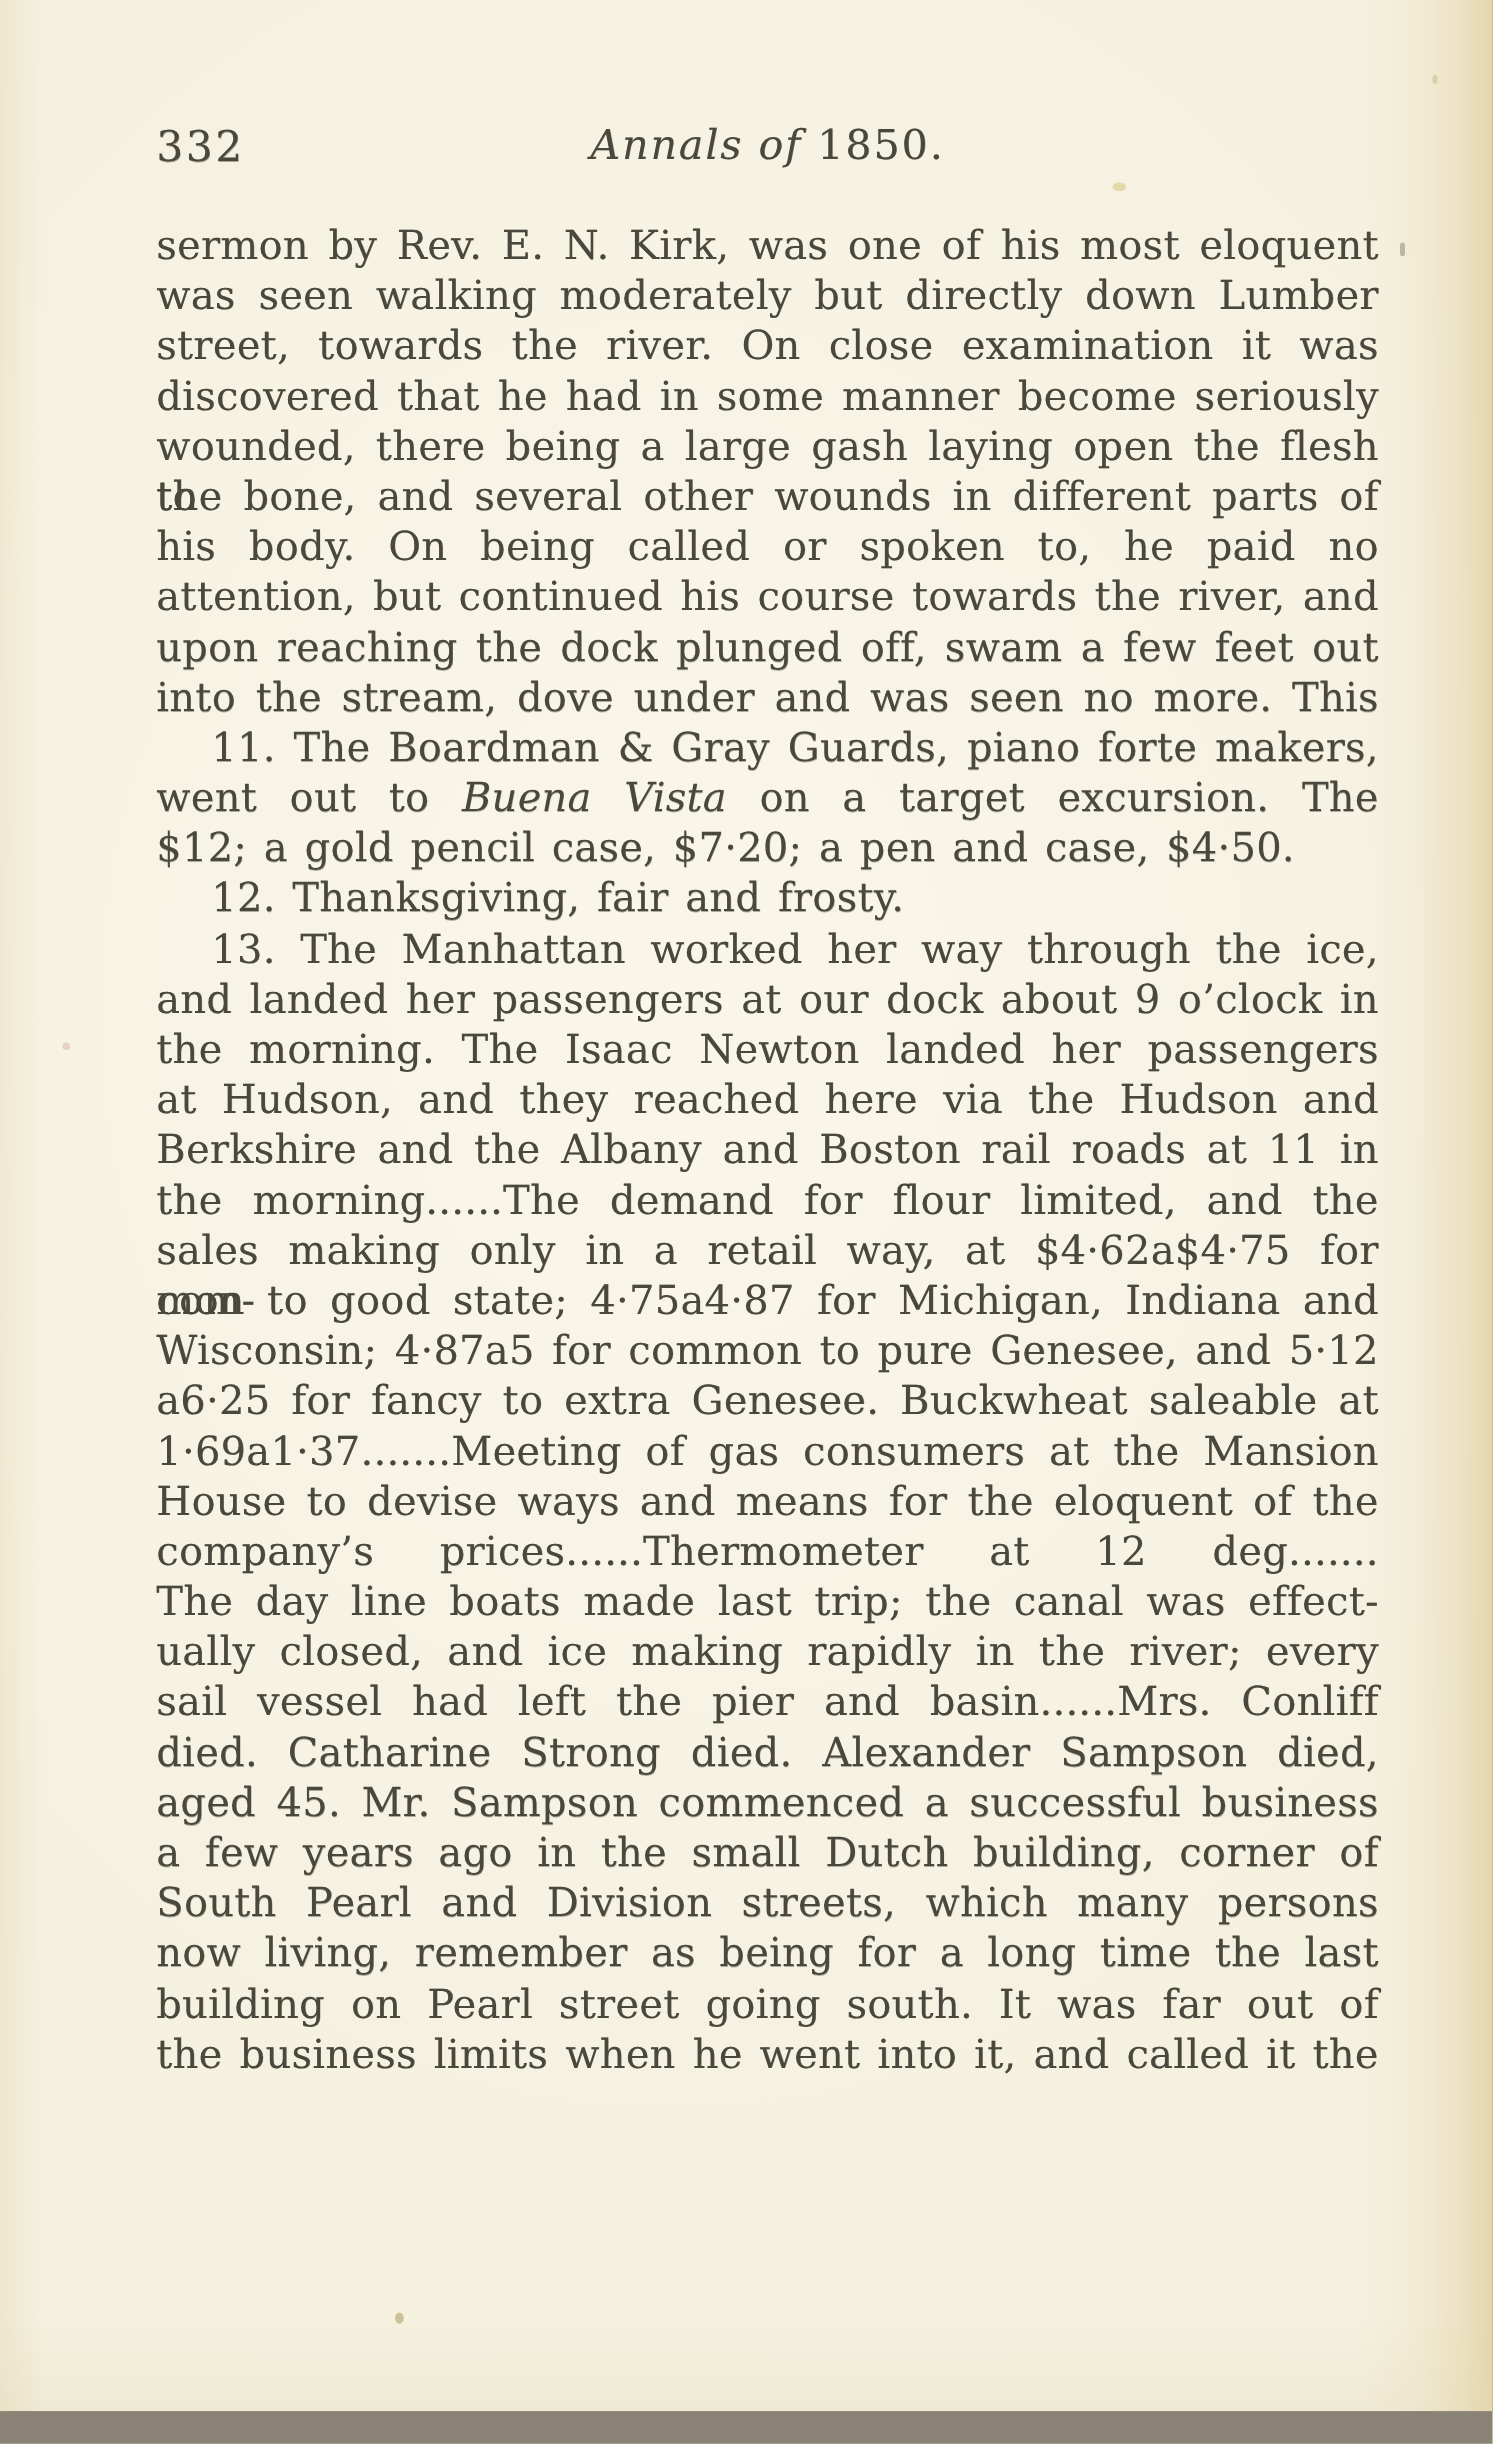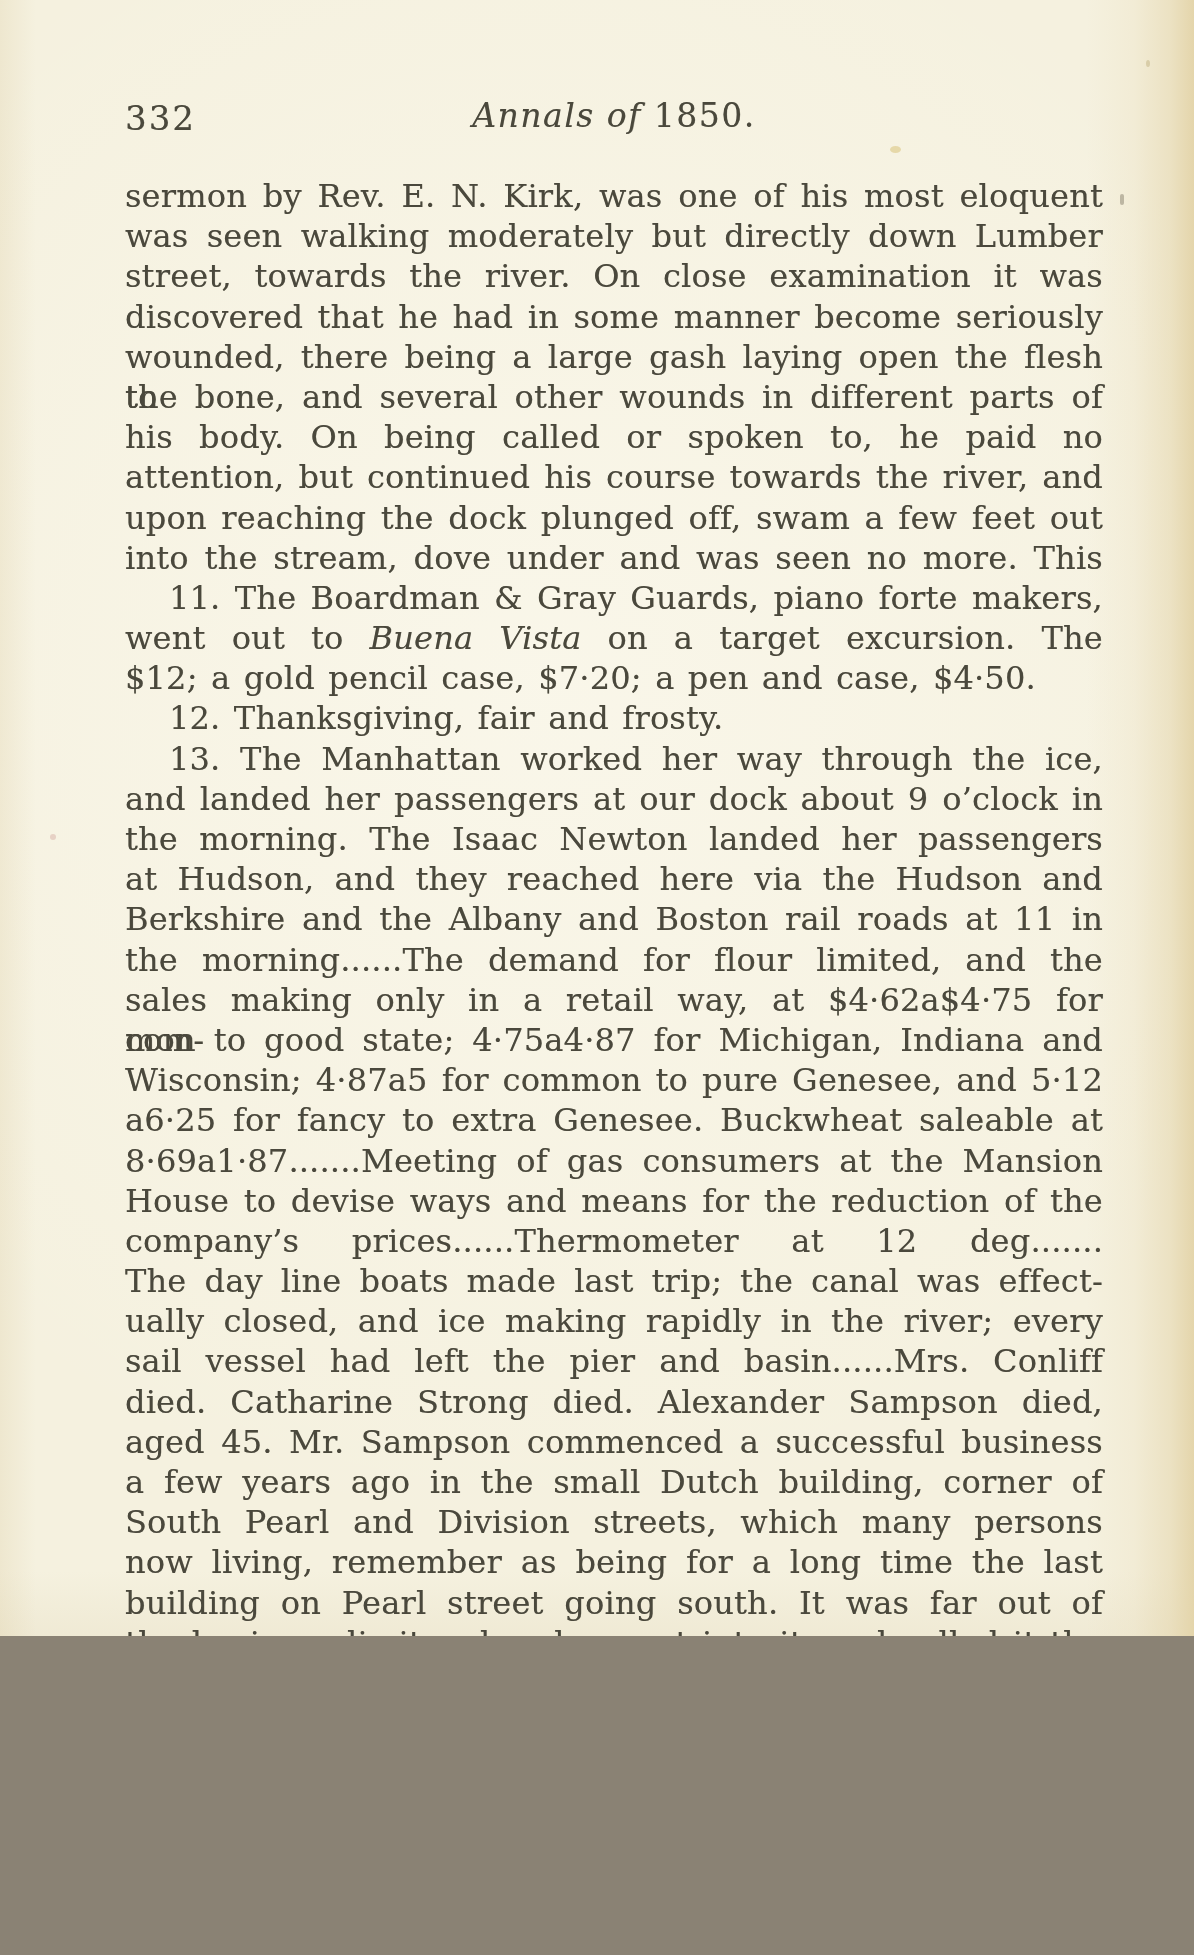--- a/index.html
+++ b/index.html
@@ -1,18 +1,18 @@
 <!DOCTYPE html>
 <html><head>
 <meta charset="utf-8">
 <style>
   html,body{margin:0;padding:0;background:#8a8274;}
   .page{
     position:relative;
-    width:1194px;height:1636px;
+    width:1194px;height:1929px;
     margin:0 auto;
     background-color:#f5f1df;
     background-image:
       linear-gradient(90deg, rgba(214,196,150,0.22) 0, rgba(214,196,150,0) 3%),
       linear-gradient(270deg, #e4d5ab 0, rgba(228,213,171,0.55) 2%, rgba(234,222,188,0.28) 5%, rgba(234,222,188,0) 9%),
       linear-gradient(0deg, rgba(190,170,120,0.10) 0, rgba(190,170,120,0) 4%),
       radial-gradient(120% 90% at 45% 42%, rgba(253,251,242,0.55) 0%, rgba(253,251,242,0) 58%);
     overflow:hidden;
     font-family:"DejaVu Serif","Liberation Serif",serif;
     color:#4a483c;
@@ -83,22 +83,22 @@
       <div class="line indent"><span>13. The Manhattan worked her way through the ice,</span></div>
       <div class="line"><span>and landed her passengers at our dock about 9 o’clock in</span></div>
       <div class="line"><span>the morning. The Isaac Newton landed her passengers</span></div>
       <div class="line"><span>at Hudson, and they reached here via the Hudson and</span></div>
       <div class="line"><span>Berkshire and the Albany and Boston rail roads at 11 in</span></div>
       <div class="line"><span>the morning......The demand for flour limited, and the</span></div>
       <div class="line"><span>sales making only in a retail way, at $4·62a$4·75 for com-</span></div>
       <div class="line"><span>mon to good state; 4·75a4·87 for Michigan, Indiana and</span></div>
       <div class="line"><span>Wisconsin; 4·87a5 for common to pure Genesee, and 5·12</span></div>
       <div class="line"><span>a6·25 for fancy to extra Genesee. Buckwheat saleable at</span></div>
-      <div class="line"><span>8·69a1·87.......Meeting of gas consumers at the Mansion</span></div>
-      <div class="line"><span>House to devise ways and means for the reduction of the</span></div>
+      <div class="line"><span>1·69a1·37.......Meeting of gas consumers at the Mansion</span></div>
+      <div class="line"><span>House to devise ways and means for the eloquent of the</span></div>
       <div class="line"><span>company’s prices......Thermometer at 12 deg.......</span></div>
       <div class="line"><span>The day line boats made last trip; the canal was effect-</span></div>
       <div class="line"><span>ually closed, and ice making rapidly in the river; every</span></div>
       <div class="line"><span>sail vessel had left the pier and basin......Mrs. Conliff</span></div>
       <div class="line"><span>died. Catharine Strong died. Alexander Sampson died,</span></div>
       <div class="line"><span>aged 45. Mr. Sampson commenced a successful business</span></div>
       <div class="line"><span>a few years ago in the small Dutch building, corner of</span></div>
       <div class="line"><span>South Pearl and Division streets, which many persons</span></div>
       <div class="line"><span>now living, remember as being for a long time the last</span></div>
       <div class="line"><span>building on Pearl street going south. It was far out of</span></div>

